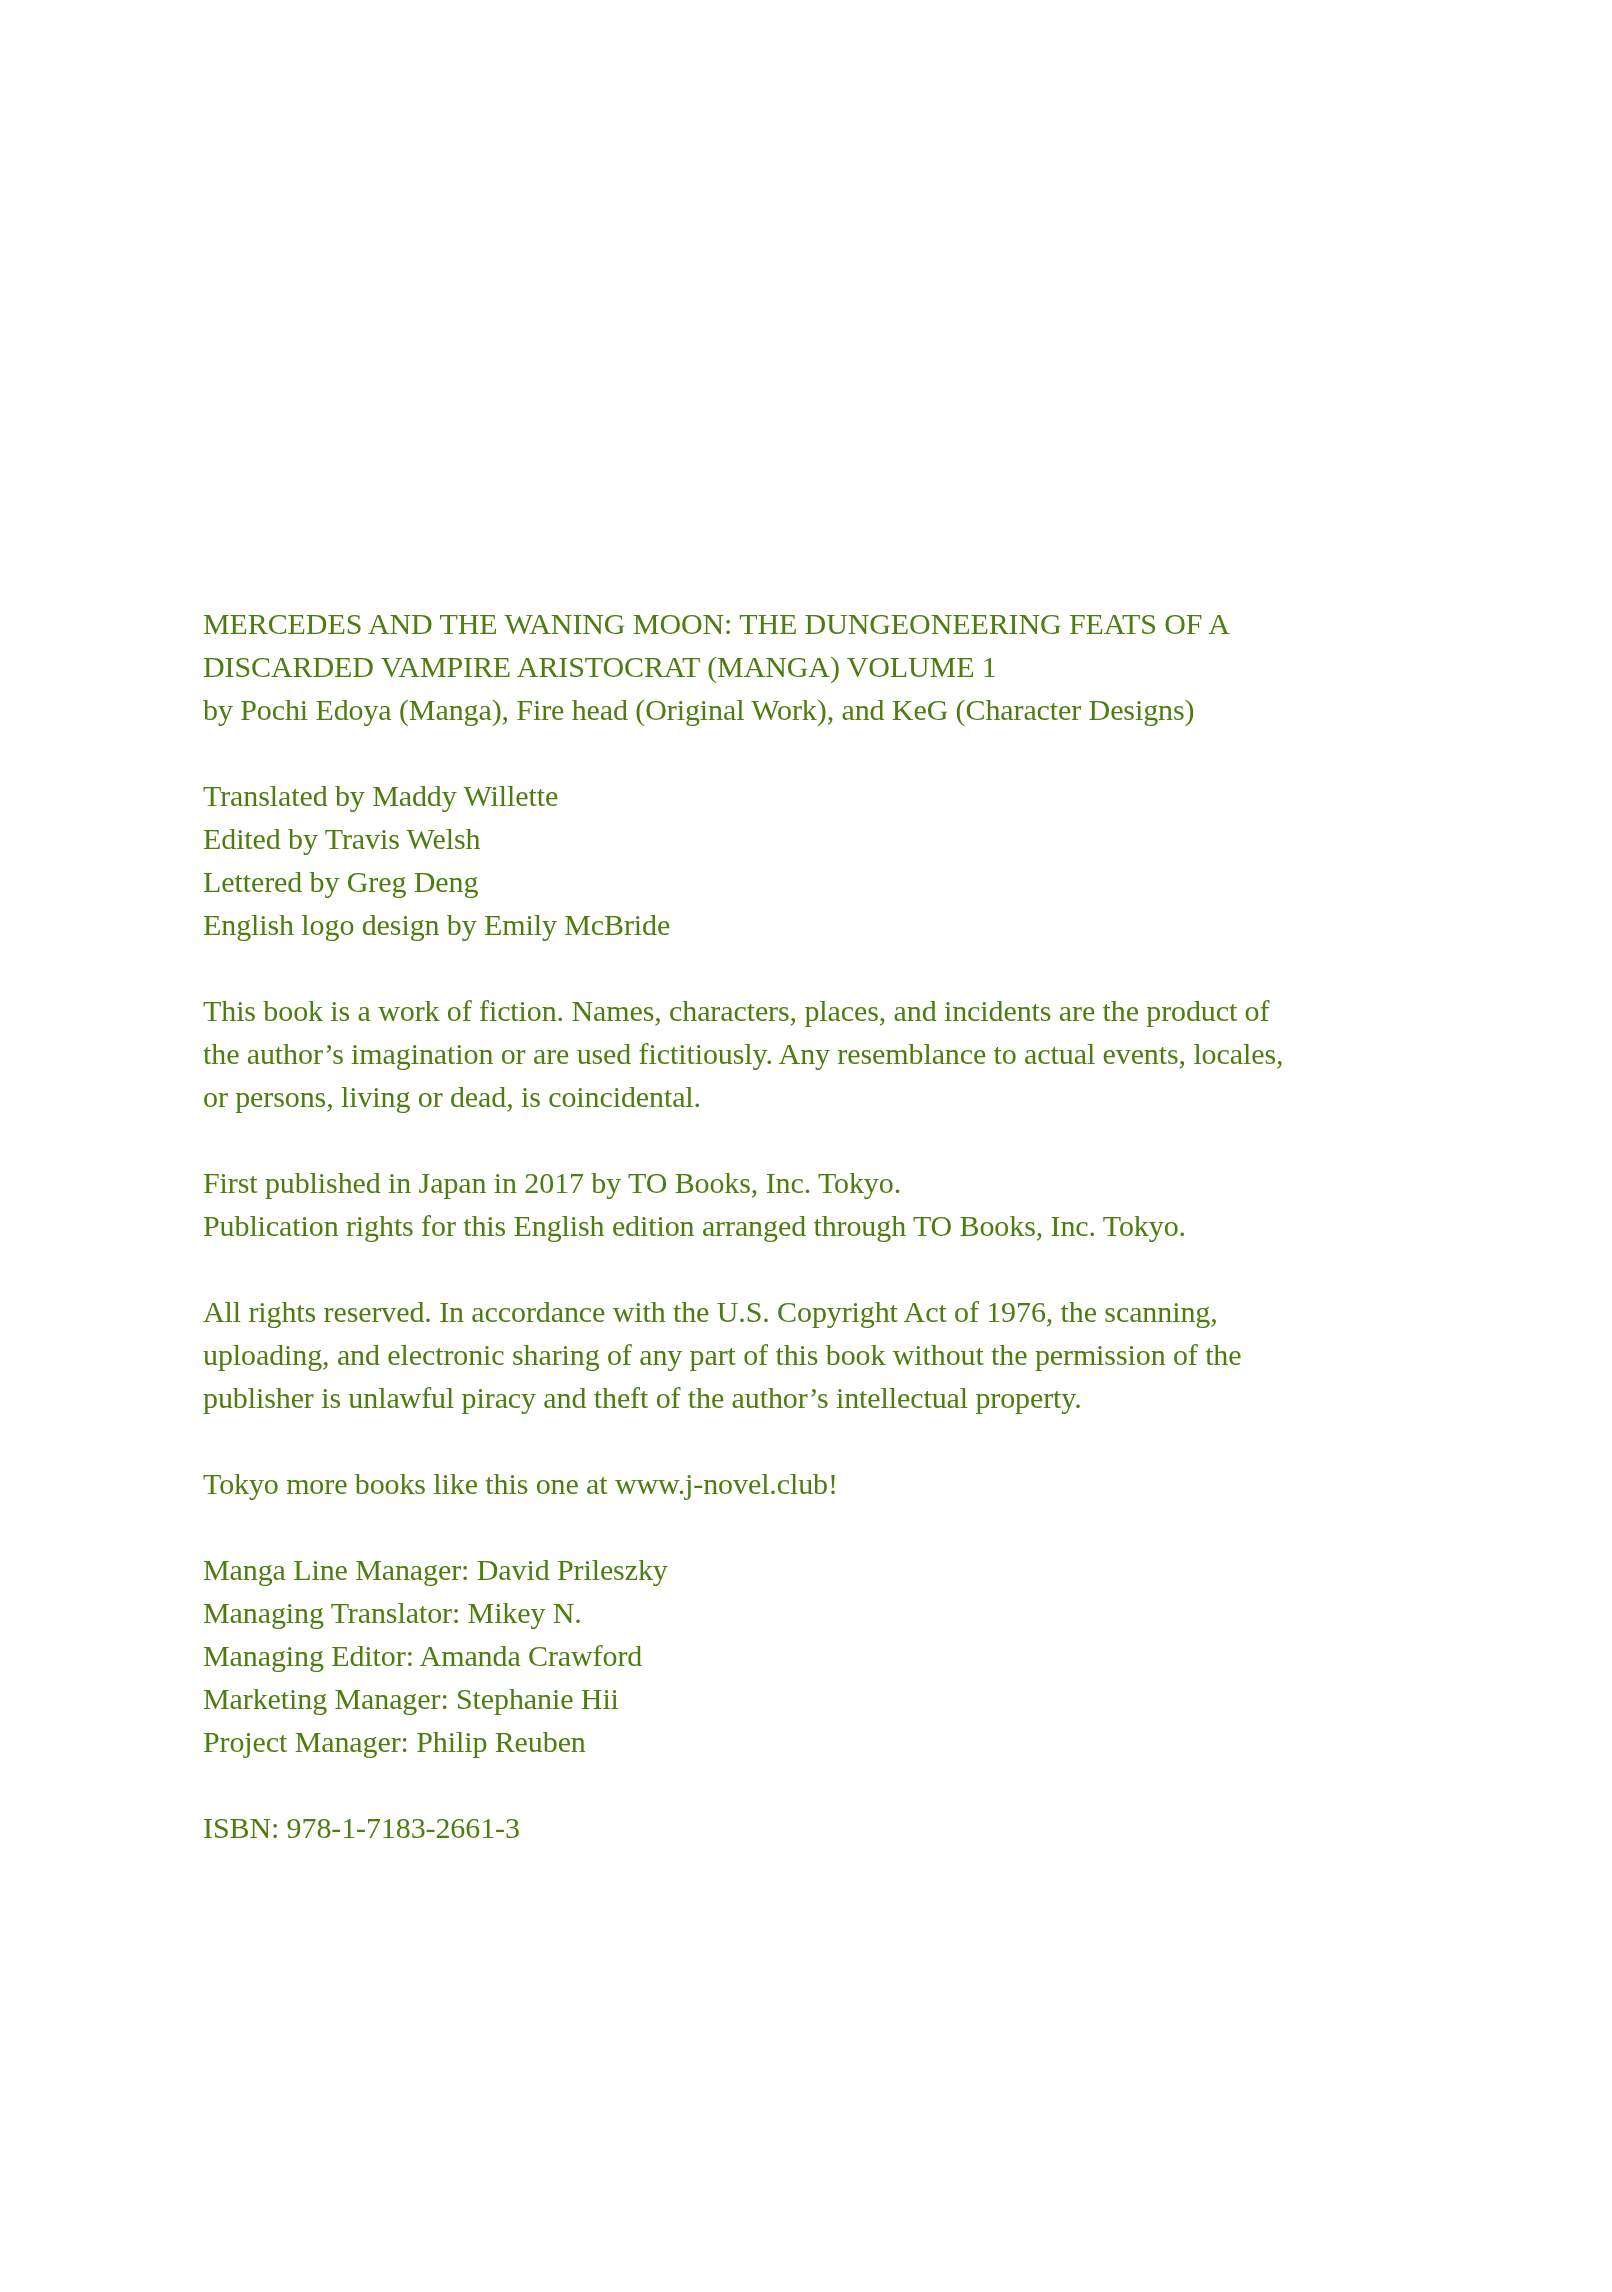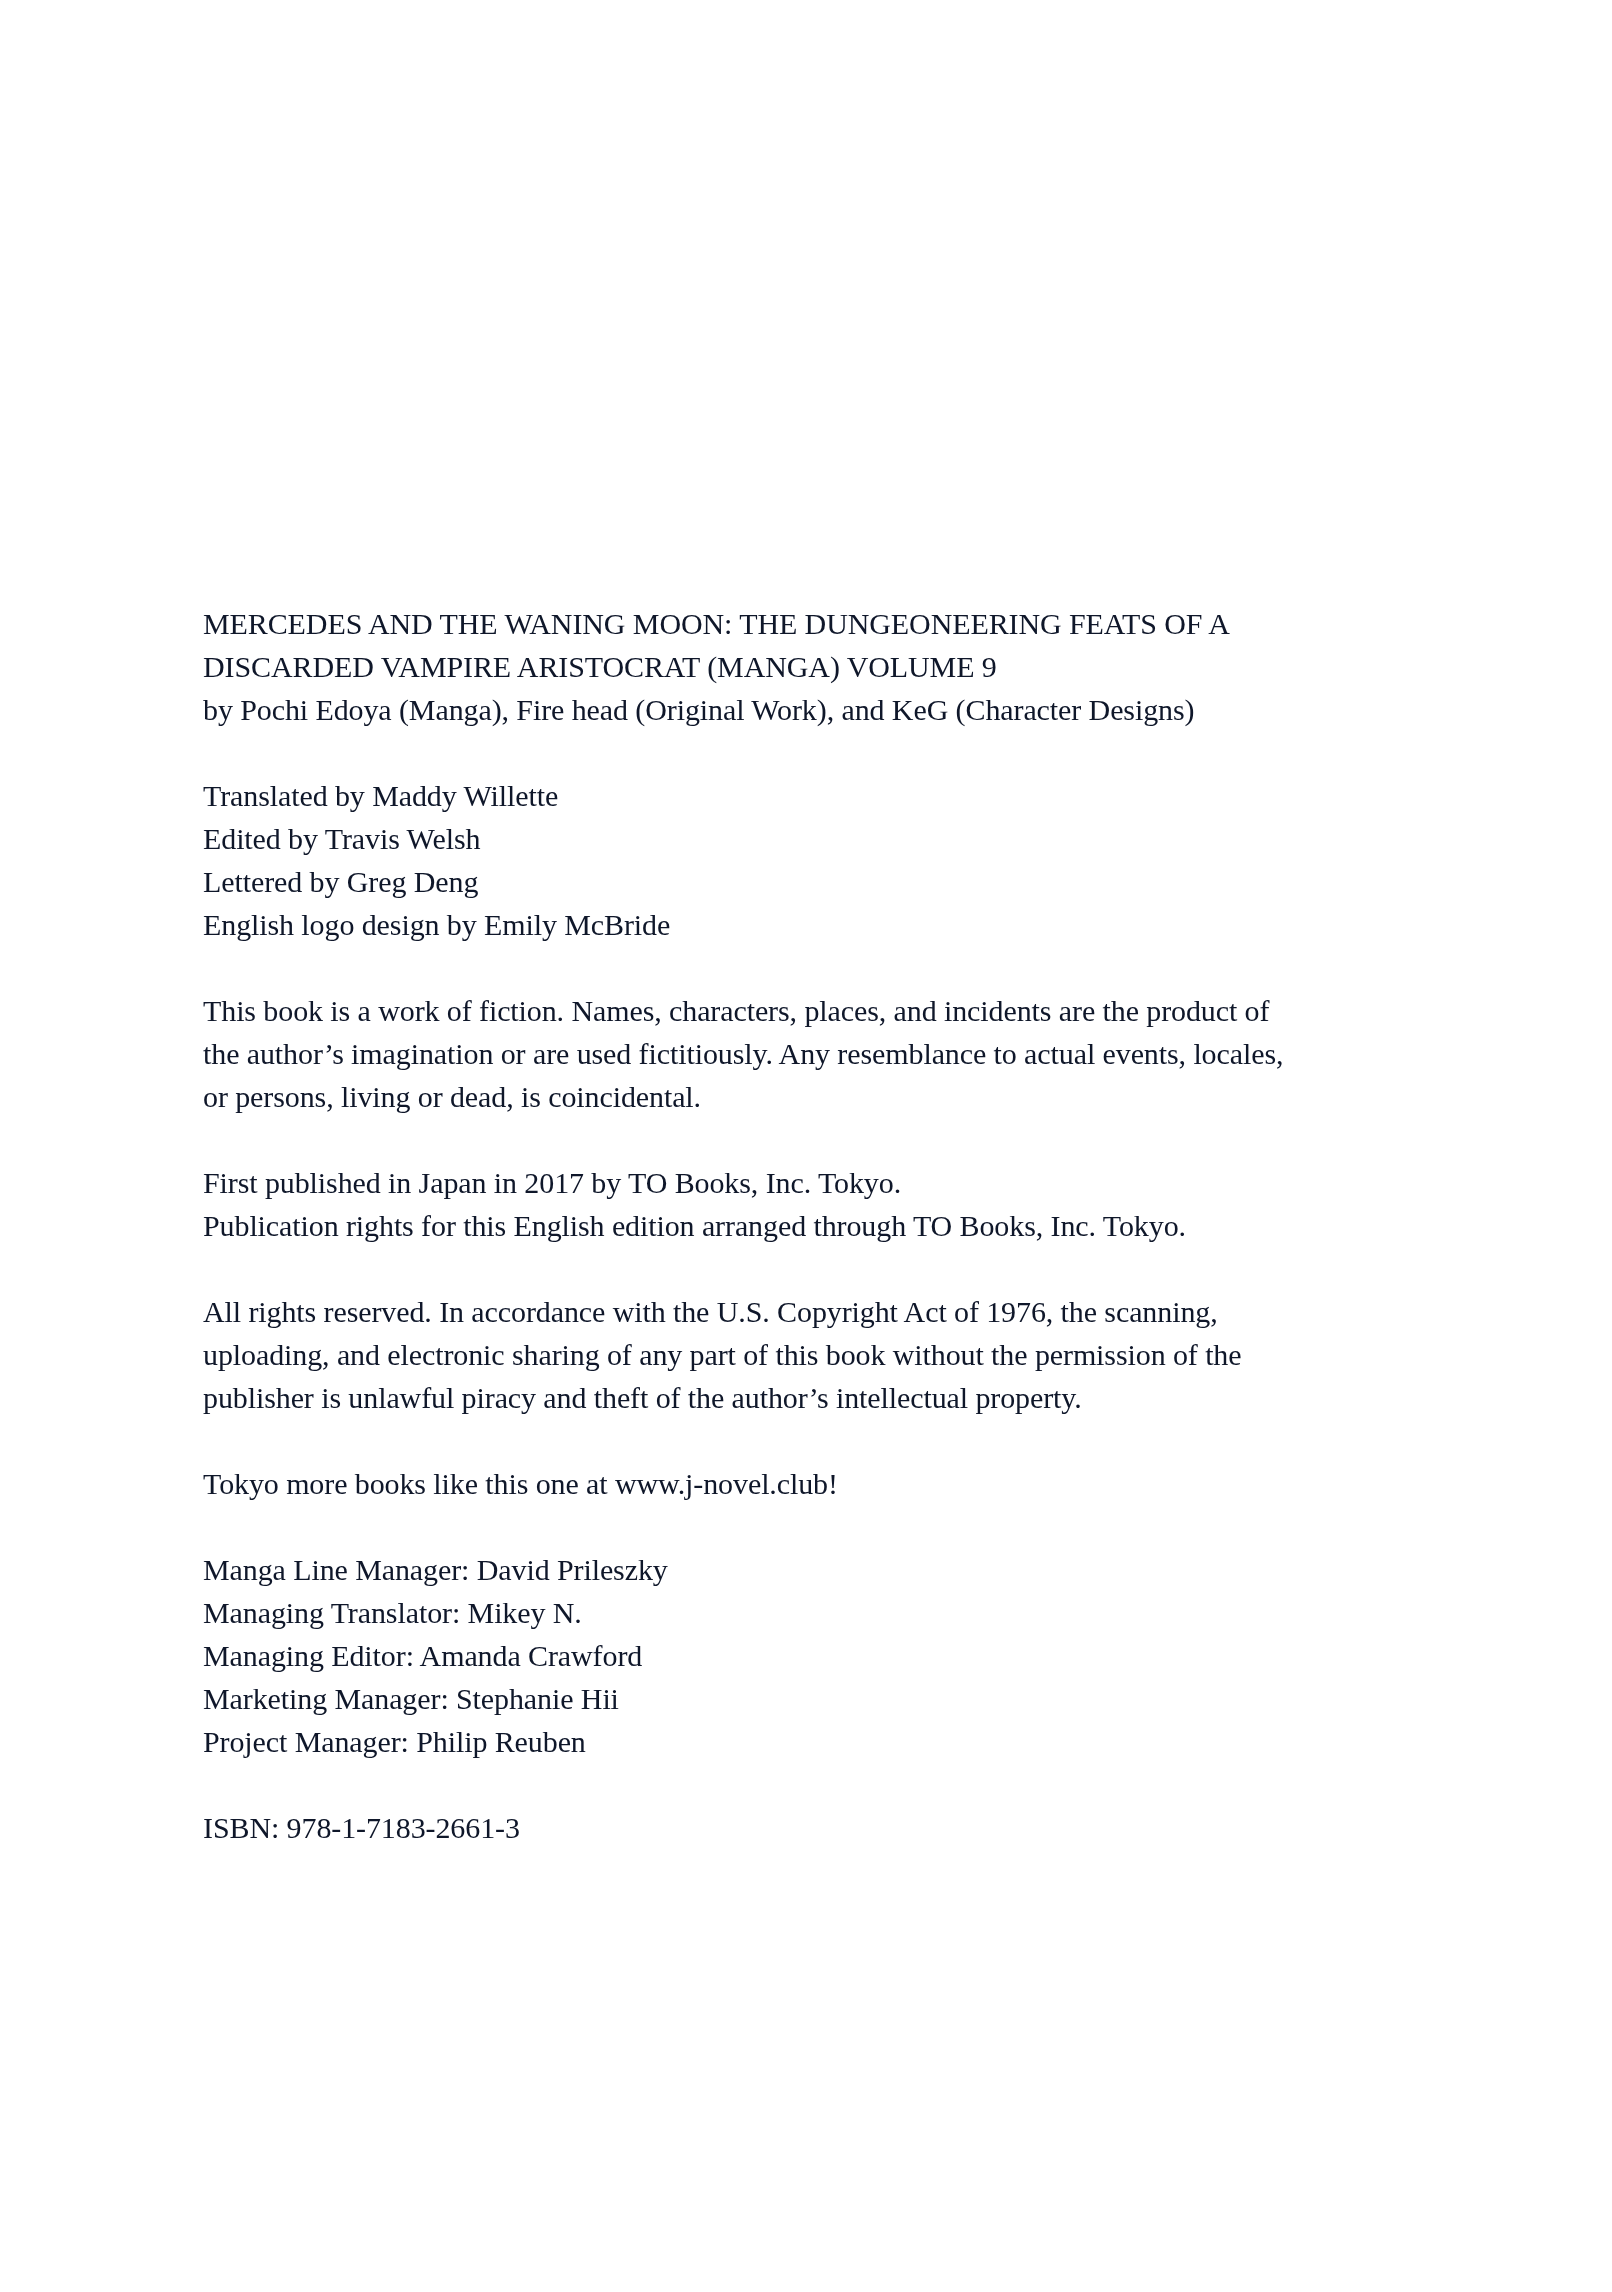--- a/index.html
+++ b/index.html
@@ -33,26 +33,26 @@
     margin-bottom: 16px;
   }
   .line {
     white-space: nowrap;
     letter-spacing: -0.1px;
   }
 </style>
 </head>
 <body>
 
-<div class="page" style="background: rgb(255, 255, 255); color: #0f172a;">
+<div class="page" style="background: rgb(255, 255, 255); color: #4d7c0f;">
   <div class="content">
 
     <div class="para">
       <div class="line">MERCEDES AND THE WANING MOON: THE DUNGEONEERING FEATS OF A</div>
-      <div class="line">DISCARDED VAMPIRE ARISTOCRAT (MANGA) VOLUME 9</div>
+      <div class="line">DISCARDED VAMPIRE ARISTOCRAT (MANGA) VOLUME 1</div>
       <div class="line">by Pochi Edoya (Manga), Fire head (Original Work), and KeG (Character Designs)</div>
     </div>
 
     <div class="para">
       <div class="line">Translated by Maddy Willette</div>
       <div class="line">Edited by Travis Welsh</div>
       <div class="line">Lettered by Greg Deng</div>
       <div class="line">English logo design by Emily McBride</div>
     </div>
 

